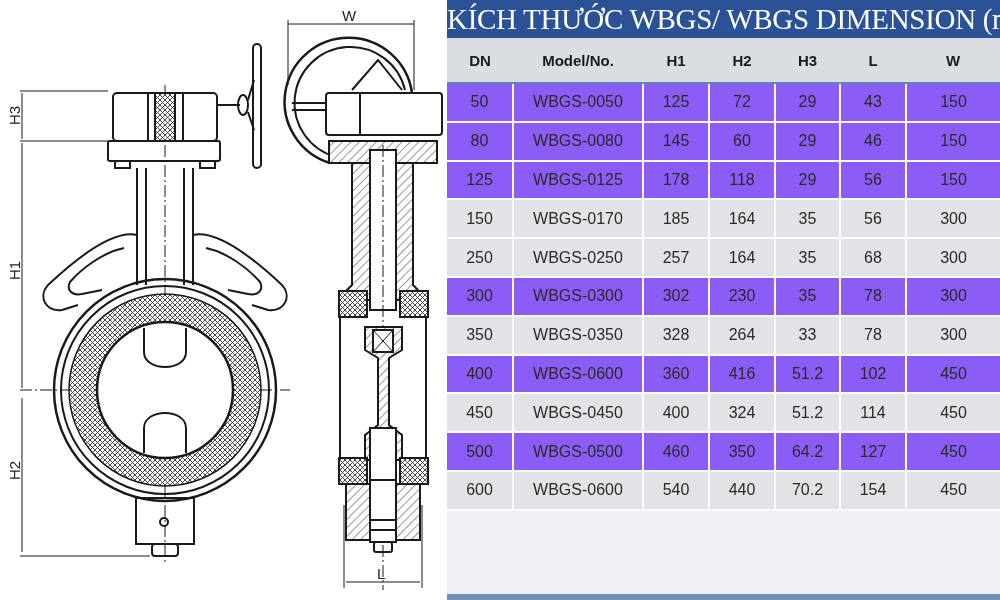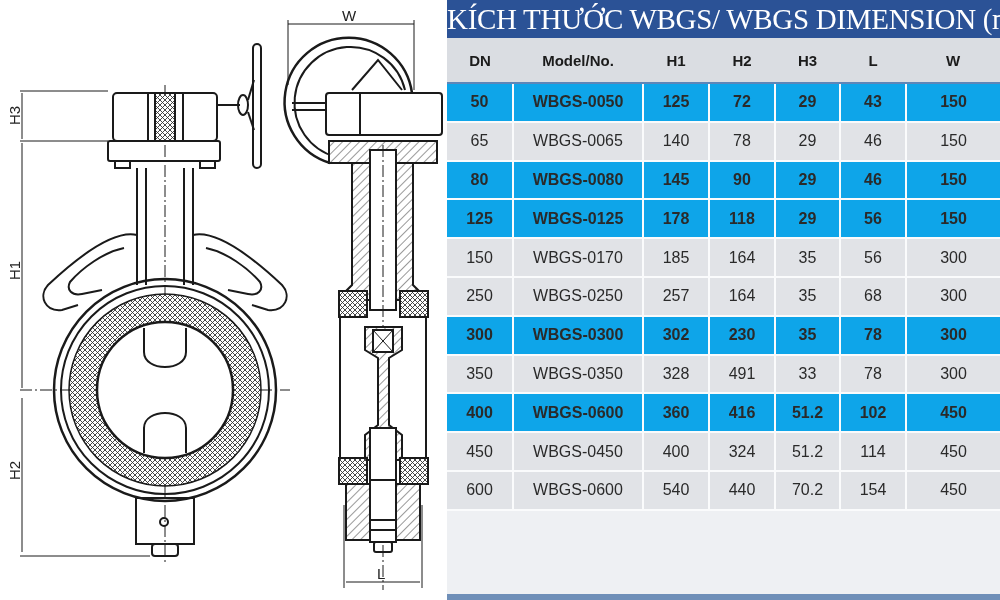--- a/index.html
+++ b/index.html
@@ -7,21 +7,21 @@
   .drawing { position:absolute; left:0; top:0; width:447px; height:600px; }
   .drawing svg { position:absolute; left:0; top:0; }
   .dim-label { position:absolute; font-family:"Liberation Sans", sans-serif; font-size:15px; color:#222; }
   .dim-vert { transform:rotate(-90deg); transform-origin:center; }
   .panel { position:absolute; left:447px; top:0; width:553px; height:600px; background:#eef0f3; }
   .title-bar { position:absolute; left:0; top:0; width:553px; height:38px; background:#2b5296; color:#ffffff; font-family:"Liberation Serif", serif; font-size:29px; line-height:38px; text-align:center; letter-spacing:-0.3px; white-space:nowrap; }
   table { position:absolute; left:0; top:38px; border-collapse:collapse; width:553px; table-layout:fixed; }
   th { height:44px; background:#dadde2; font-weight:bold; font-size:15px; color:#1b1b1b; border-bottom:2px solid #5d86b8; padding:0; }
   td { height:36.8px; font-size:16px; color:#2a2a2a; text-align:center; padding:0; border-right:2px solid #fafbfc; border-bottom:2px solid #fafbfc; }
   td:last-child { border-right:none; }
-  tr.odd td { background:#0ea5e9;font-weight:bold; }
+  tr.odd td { background:#8b5cf6; }
   tr.even td { background:#e1e3e7; }
   .bottom-line { position:absolute; left:0; top:594px; width:553px; height:6px; background:#6f8fb8; }
 </style>
 </head>
 <body>
 
 <div class="drawing">
   <svg width="447" height="600" viewBox="0 0 447 600">
     <defs>
       <pattern id="cross" width="5" height="5" patternUnits="userSpaceOnUse">
@@ -160,34 +160,25 @@
     <tbody id="tbody">
         <tr class="odd">
           <td>50</td>
           <td>WBGS-0050</td>
           <td>125</td>
           <td>72</td>
           <td>29</td>
           <td>43</td>
           <td>150</td>
         </tr>
-        <tr class="even">
-          <td>65</td>
-          <td>WBGS-0065</td>
-          <td>140</td>
-          <td>78</td>
-          <td>29</td>
-          <td>46</td>
-          <td>150</td>
-        </tr>
         <tr class="odd">
           <td>80</td>
           <td>WBGS-0080</td>
           <td>145</td>
-          <td>90</td>
+          <td>60</td>
           <td>29</td>
           <td>46</td>
           <td>150</td>
         </tr>
         <tr class="odd">
           <td>125</td>
           <td>WBGS-0125</td>
           <td>178</td>
           <td>118</td>
           <td>29</td>
@@ -218,21 +209,21 @@
           <td>302</td>
           <td>230</td>
           <td>35</td>
           <td>78</td>
           <td>300</td>
         </tr>
         <tr class="even">
           <td>350</td>
           <td>WBGS-0350</td>
           <td>328</td>
-          <td>491</td>
+          <td>264</td>
           <td>33</td>
           <td>78</td>
           <td>300</td>
         </tr>
         <tr class="odd">
           <td>400</td>
           <td>WBGS-0600</td>
           <td>360</td>
           <td>416</td>
           <td>51.2</td>
@@ -241,20 +232,29 @@
         </tr>
         <tr class="even">
           <td>450</td>
           <td>WBGS-0450</td>
           <td>400</td>
           <td>324</td>
           <td>51.2</td>
           <td>114</td>
           <td>450</td>
         </tr>
+        <tr class="odd">
+          <td>500</td>
+          <td>WBGS-0500</td>
+          <td>460</td>
+          <td>350</td>
+          <td>64.2</td>
+          <td>127</td>
+          <td>450</td>
+        </tr>
         <tr class="even">
           <td>600</td>
           <td>WBGS-0600</td>
           <td>540</td>
           <td>440</td>
           <td>70.2</td>
           <td>154</td>
           <td>450</td>
         </tr>
       </tbody>

